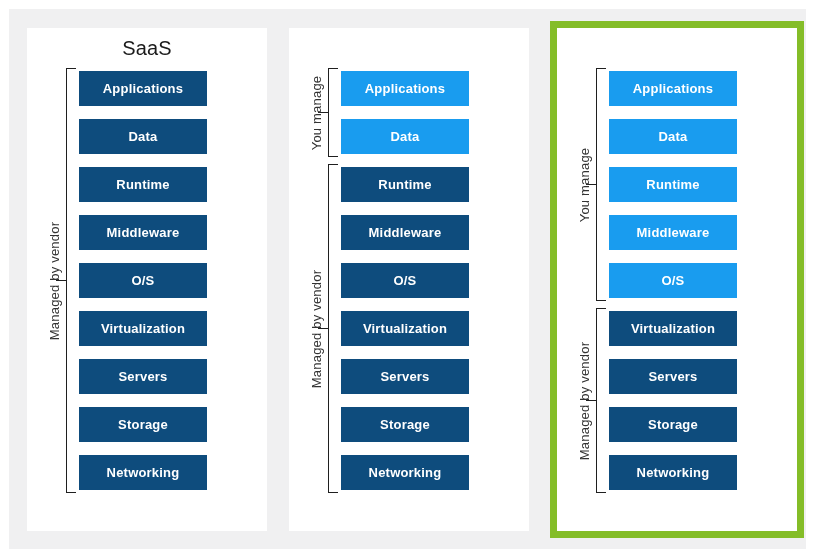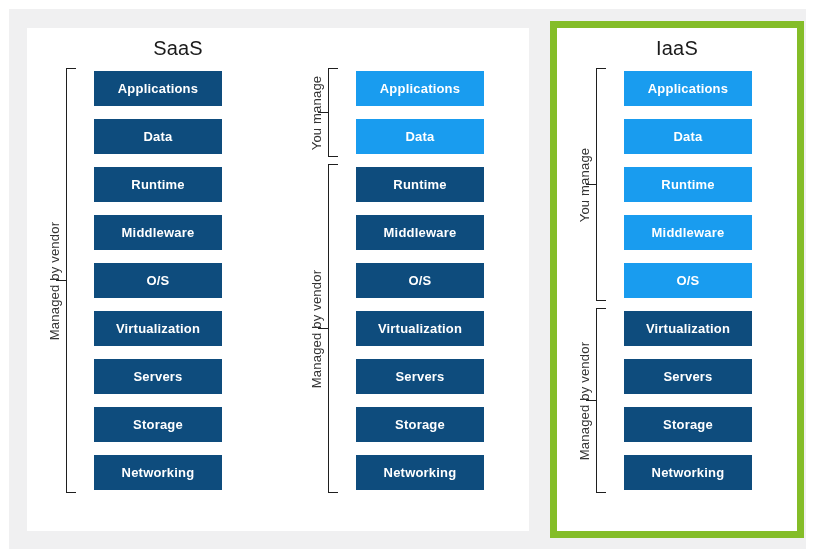--- a/index.html
+++ b/index.html
@@ -31,21 +31,21 @@
     margin: 0;
     padding-top: 9px;
     text-align: center;
     font-size: 20px;
     font-weight: 400;
     color: var(--title-text, #1b1b1b);
     letter-spacing: 0.2px;
   }
   .stack {
     position: absolute;
-    left: 67px;
+    left: 52px;
     top: 43px;
     width: 128px;
   }
   .layer {
     width: 128px;
     height: 35px;
     margin-bottom: 13px;
     display: flex;
     align-items: center;
     justify-content: center;
@@ -84,21 +84,21 @@
     color: #333333;
     letter-spacing: 0.2px;
   }
 </style>
 </head>
 <body>
 
 <div class="canvas-bg"></div>
 
 <div id="columns-root">
-  <section class="card" style="left: 27px; padding-left: 31px;">
+  <section class="card" style="left: 27px;">
     <h2 class="card-title">SaaS</h2>
     <div class="stack">
         <div class="layer vendor">
           <span>Applications</span>
         </div>
         <div class="layer vendor">
           <span>Data</span>
         </div>
         <div class="layer vendor">
           <span>Runtime</span>
@@ -162,21 +162,20 @@
         <div class="tick"></div>
         <span class="blabel">You manage</span>
       </div>
       <div class="bracket" style="top: 136px; height: 329px;">
         <div class="tick"></div>
         <span class="blabel">Managed by vendor</span>
       </div>
     </section>
 
   <section class="card highlighted" style="left: 557px;">
-    <h2 class="card-title">IaaS</h2>
     <div class="stack">
         <div class="layer you">
           <span>Applications</span>
         </div>
         <div class="layer you">
           <span>Data</span>
         </div>
         <div class="layer you">
           <span>Runtime</span>
         </div>

